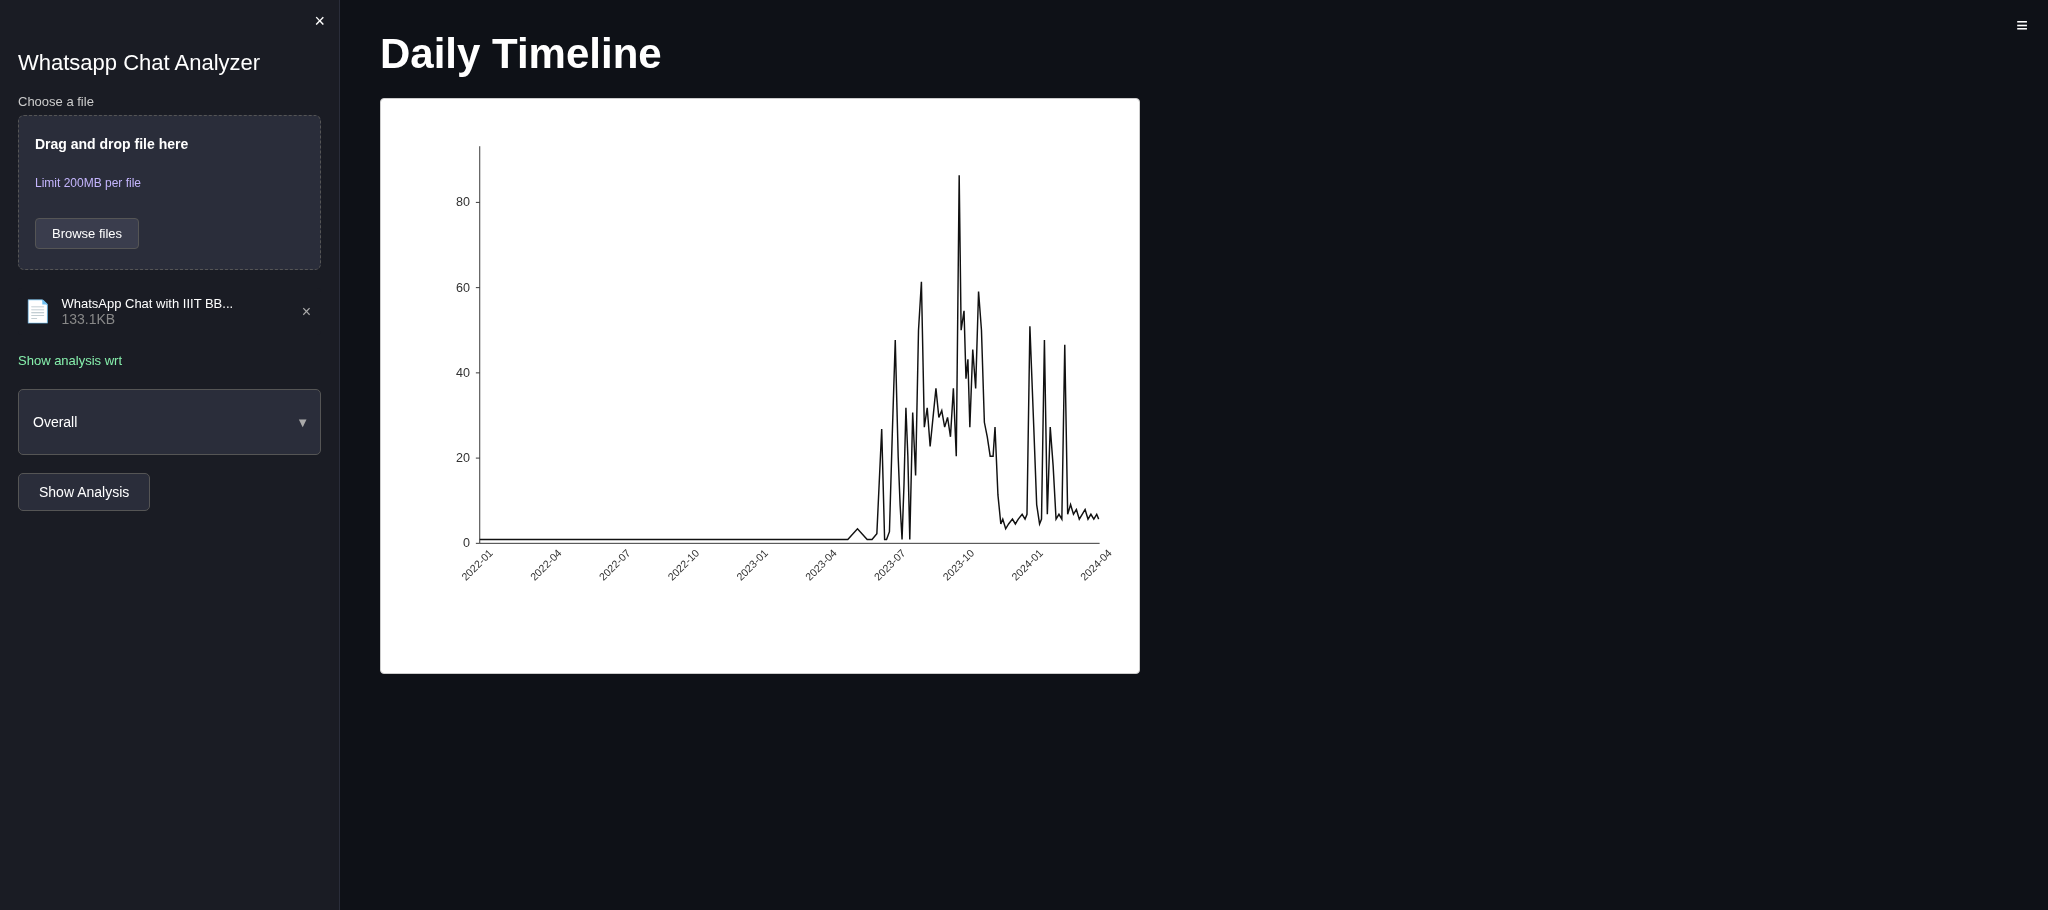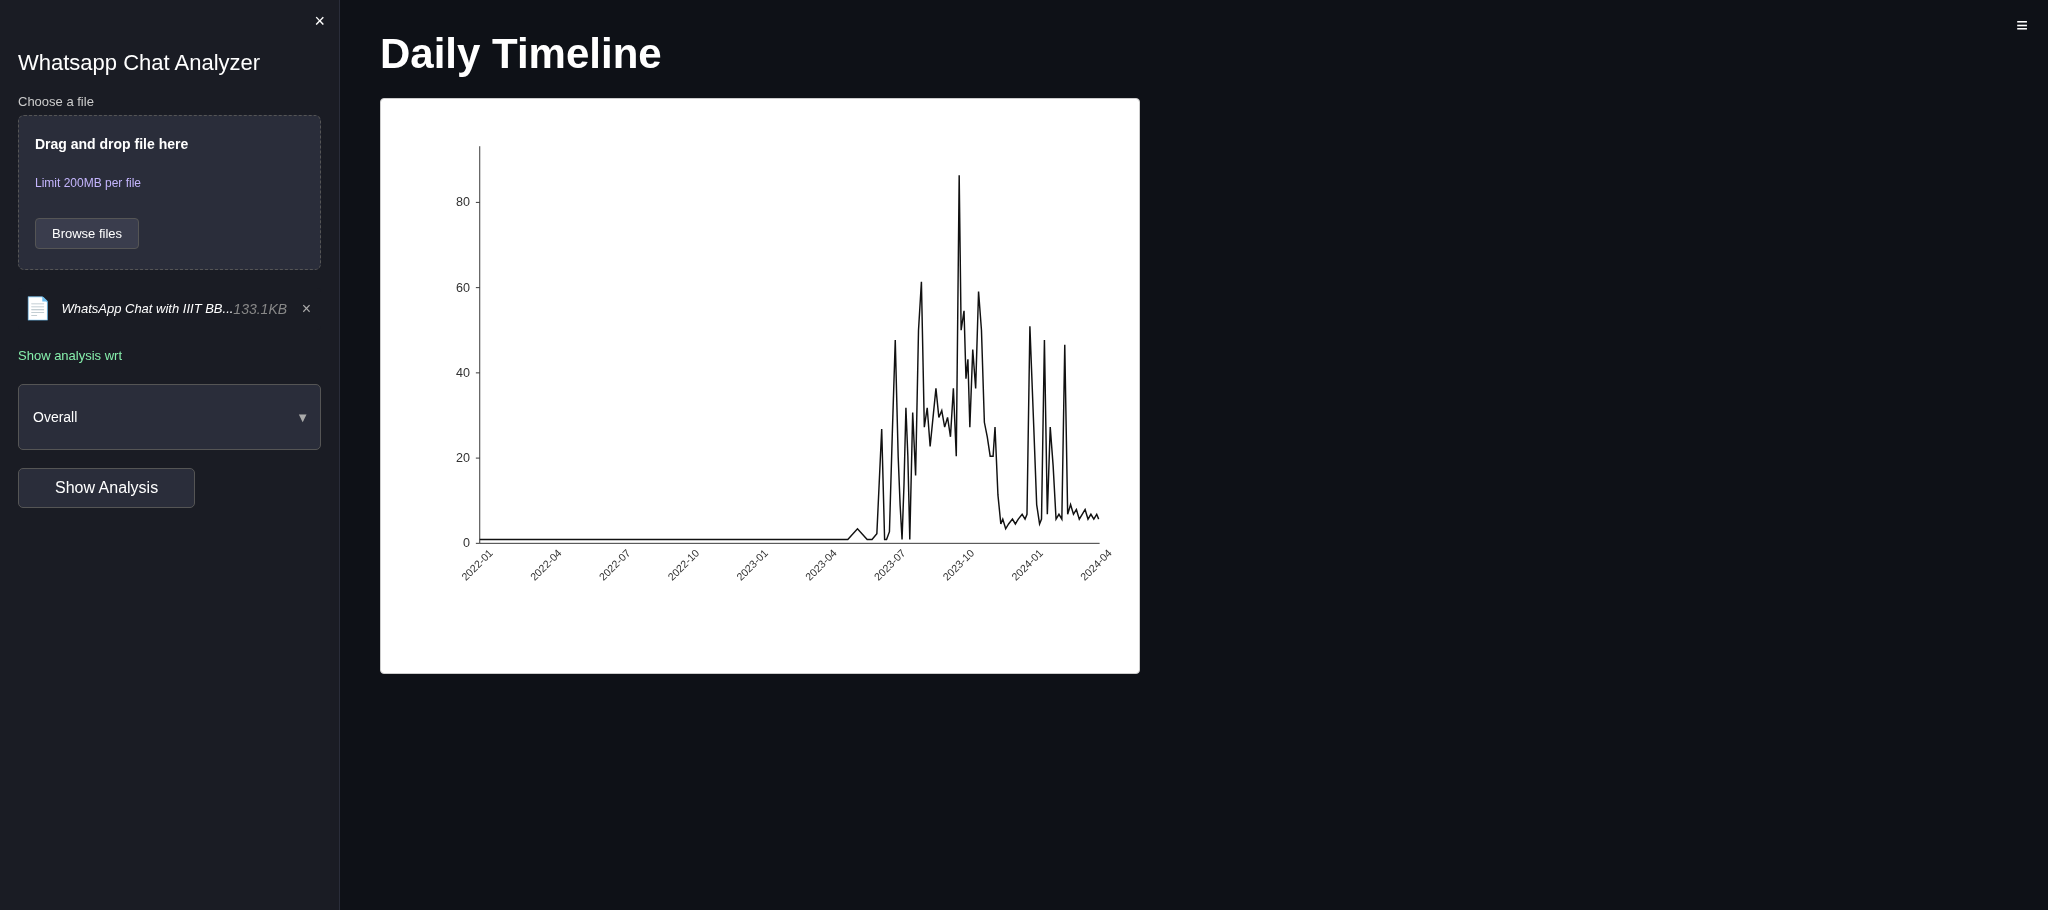--- a/index.html
+++ b/index.html
@@ -93,22 +93,21 @@
     }
 
     .file-icon {
       color: #aaa;
       font-size: 22px;
     }
 
     .file-info {
       flex: 1;
       display: flex;
-      flex-direction: row;
-      font-style: italic;
+      flex-direction: column;
     }
 
     .file-name {
       font-size: 13px;
       color: #fff;
     }
 
     .file-size {
       font-size: 14px;
       color: #888;
@@ -152,23 +151,23 @@
       transform: translateY(-50%);
       color: #aaa;
       pointer-events: none;
       font-size: 13px;
     }
 
     .show-analysis-btn {
       background: #2a2d3a;
       border: 1px solid #555;
       color: #fff;
-      padding: 10px 36px;
+      padding: 10px 20px;
       border-radius: 5px;
-      font-size: 16px;
+      font-size: 14px;
       cursor: pointer;
       width: fit-content;
     }
 
     
     .main-content {
       flex: 1;
       background: #0e1117;
       padding: 30px 40px;
       overflow-y: auto;

